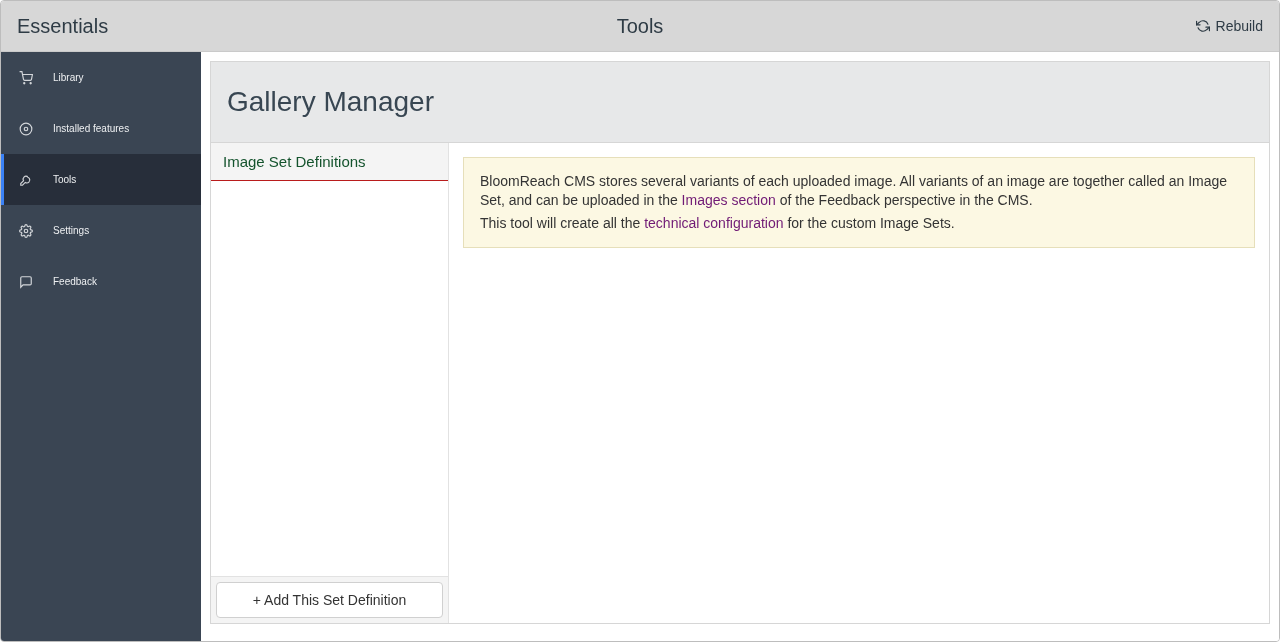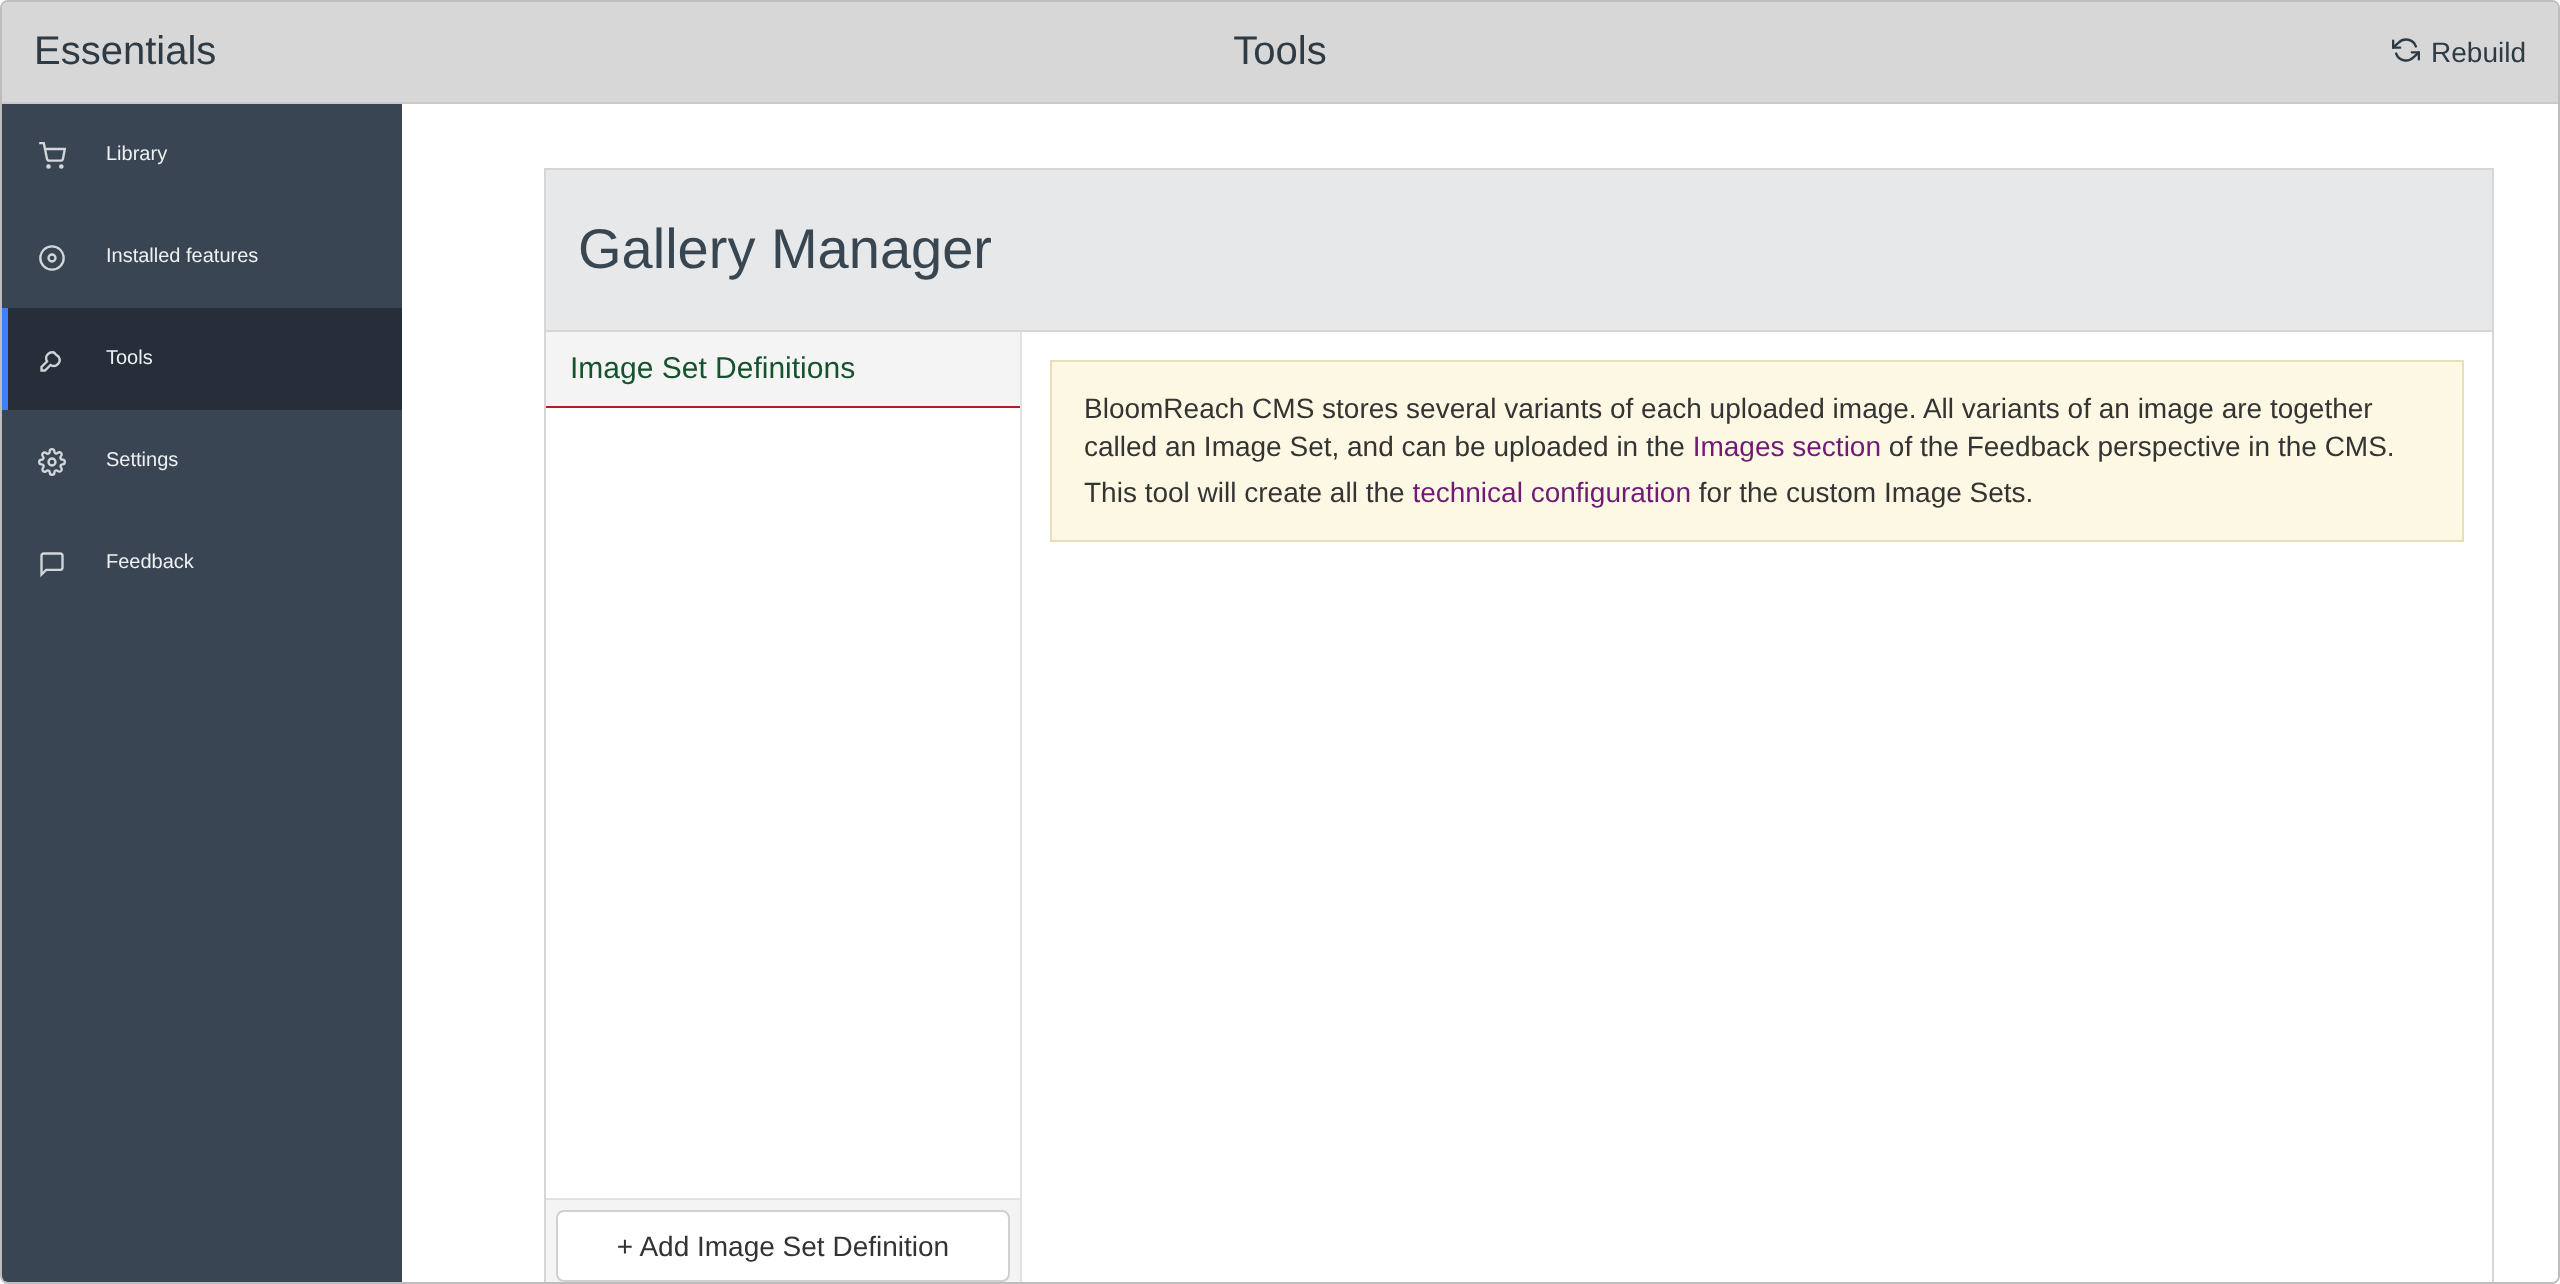--- a/index.html
+++ b/index.html
@@ -30,20 +30,21 @@
     .topbar-center {
       position: absolute;
       left: 50%;
       transform: translateX(-50%);
       font-size: 20px;
       color: #2e3b45;
     }
     .topbar-right {
       margin-left: auto;
       display: flex;
+      align-items: center;
       gap: 6px;
       font-size: 14px;
       color: #2e3b45;
       cursor: pointer;
     }
     .rebuild-icon {
       width: 14px;
       height: 14px;
       display: inline-flex;
       color: #2e3b45;
@@ -77,24 +78,23 @@
     }
     .side-item .side-icon {
       width: 14px;
       height: 14px;
       display: inline-flex;
       opacity: 0.85;
     }
     
     .main {
       flex: 1;
-      padding: 32px;
+      padding: 9px;
       overflow: auto;
       background: #fff;
-      margin-left: 39px;
     }
     .panel {
       border: 1px solid #d6d6d6;
       background: #fff;
     }
     .panel-header {
       background: #e7e8e9;
       padding: 24px 16px;
       border-bottom: 1px solid #d6d6d6;
     }
@@ -228,21 +228,21 @@
   <main class="main">
     <div class="panel">
       <div class="panel-header">
         <h1 class="panel-title">Gallery Manager</h1>
       </div>
       <div class="panel-body">
         <div class="def-col">
           <div class="def-col-header">Image Set Definitions</div>
           <div class="def-list"></div>
           <div class="def-footer">
-            <button class="add-btn">+ Add Image Set Definition</button>
+            <button class="add-btn">+ Add This Set Definition</button>
           </div>
         </div>
         <div class="detail-col">
           <div class="notice">
             <p>
               <span>BloomReach CMS stores several variants of each uploaded image. All variants of an image are together called an Image Set, and can be uploaded in the </span><a href="#">Images section</a><span> of the Feedback perspective in the CMS.</span>
             </p>
             <p>
               <span>This tool will create all the </span><a href="#">technical configuration</a><span> for the custom Image Sets.</span>
             </p>

